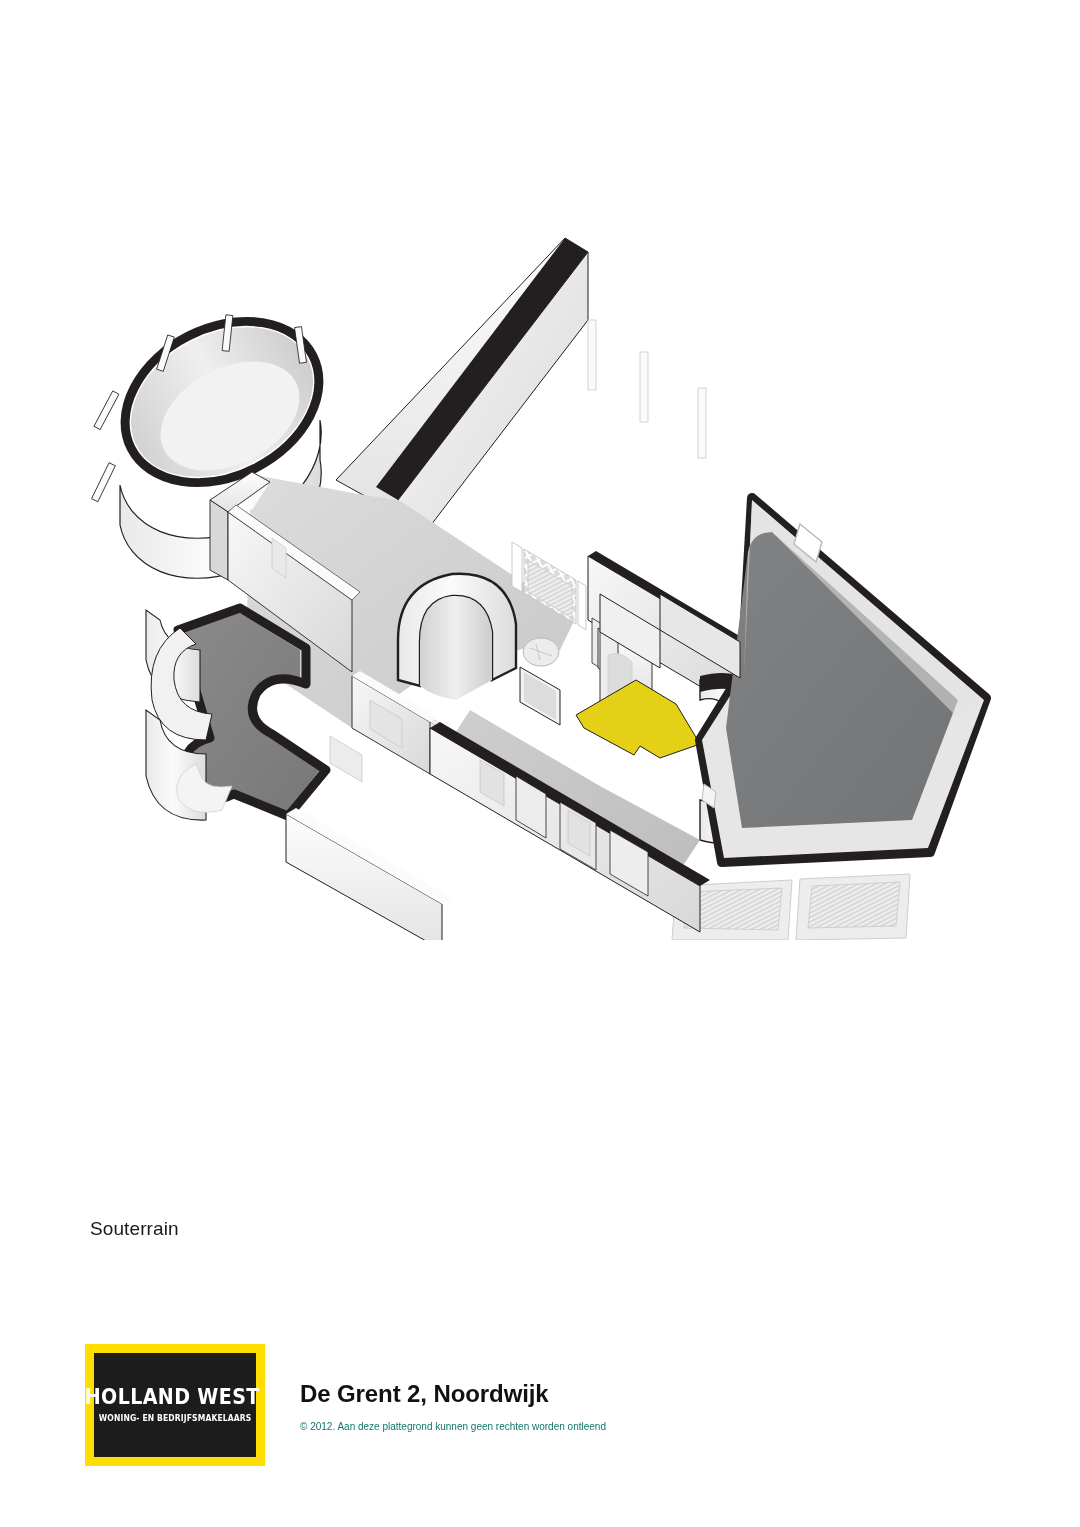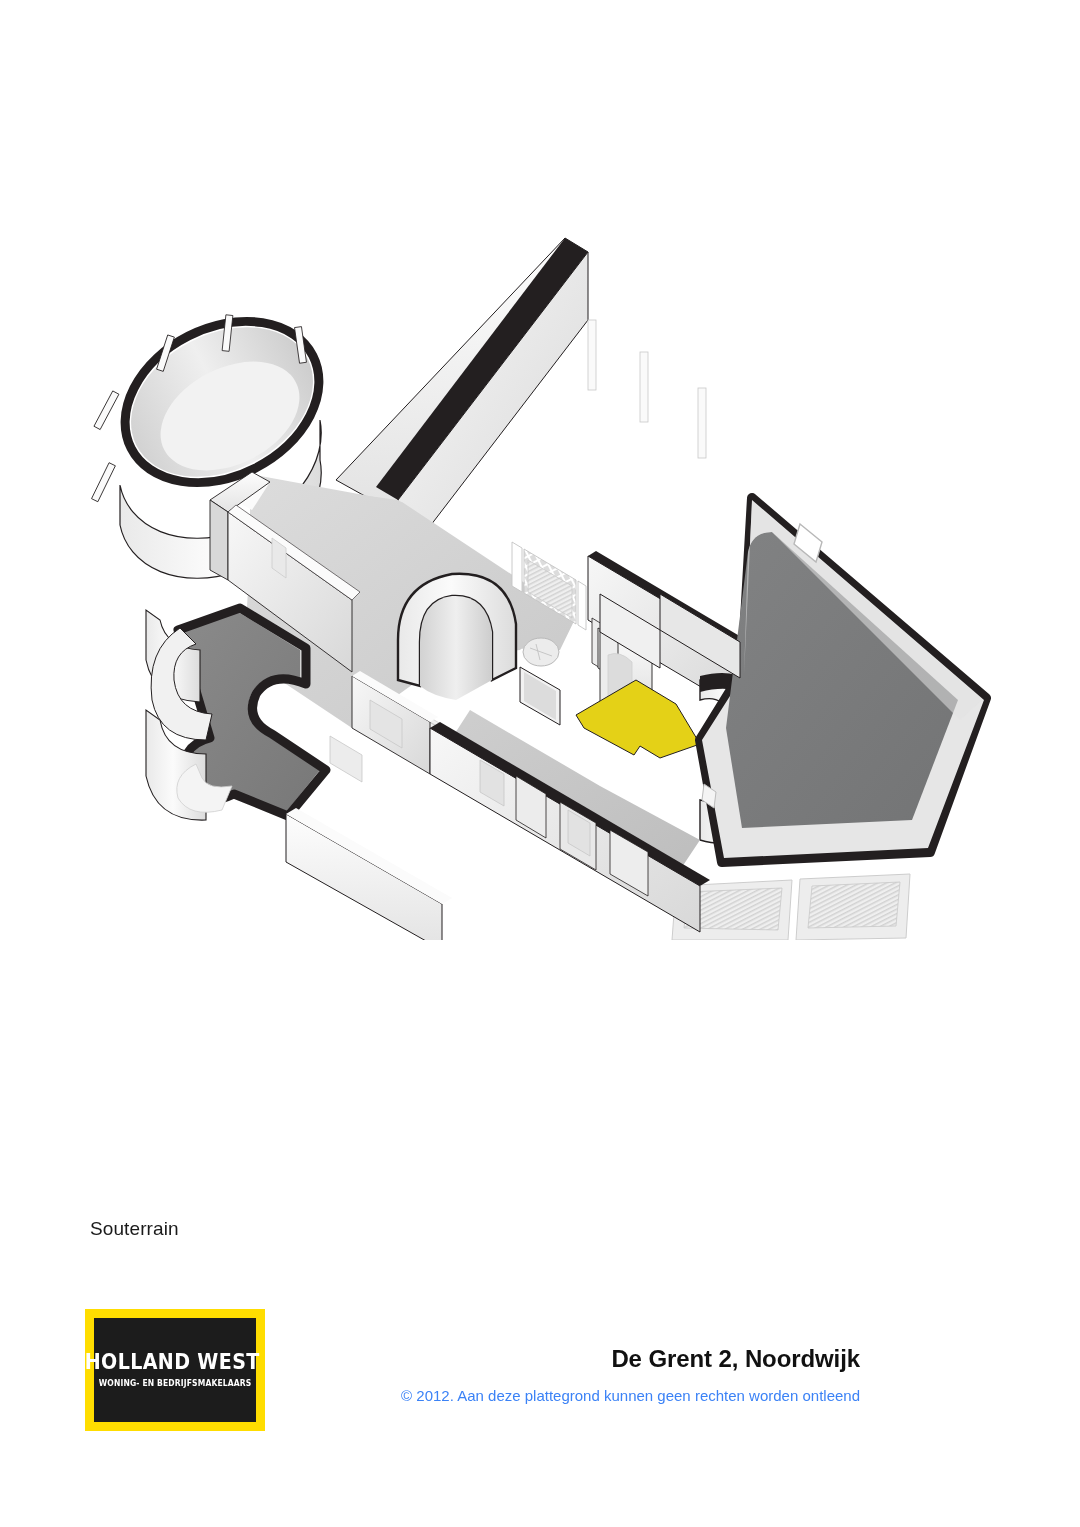--- a/index.html
+++ b/index.html
@@ -43,21 +43,21 @@
     font-size: 19px;
     color: #1a1a1a;
     letter-spacing: 0.1px;
     white-space: nowrap;
   }
 
   
   #footer {
     position: absolute;
     left: 0;
-    top: 1303px;
+    top: 1338px;
     width: 1080px;
     height: 180px;
   }
 
   #brand-logo {
     position: absolute;
     left: 85px;
     top: 6px;
     width: 180px;
     height: 122px;
@@ -99,33 +99,33 @@
     margin-top: 5px;
     transform: scaleX(0.93);
     white-space: nowrap;
   }
 
   #footer-text {
     position: absolute;
     left: 300px;
     top: 42px;
     width: 560px;
-    text-align: right;
+    text-align: left;
   }
   #footer-title {
     font-size: 24px;
     font-weight: bold;
     color: #111111;
     letter-spacing: -0.1px;
     white-space: nowrap;
   }
   #footer-copyright {
     margin-top: 12px;
-    font-size: 15px;
-    color: #3b82f6;
+    font-size: 10px;
+    color: #0f766e;
     line-height: 1.42;
   }
 </style>
 </head>
 <body>
 
 <div class="page">
 
   <div id="plan-area">
     <svg id="plan-svg" viewBox="0 0 1080 760" xmlns="http://www.w3.org/2000/svg">

